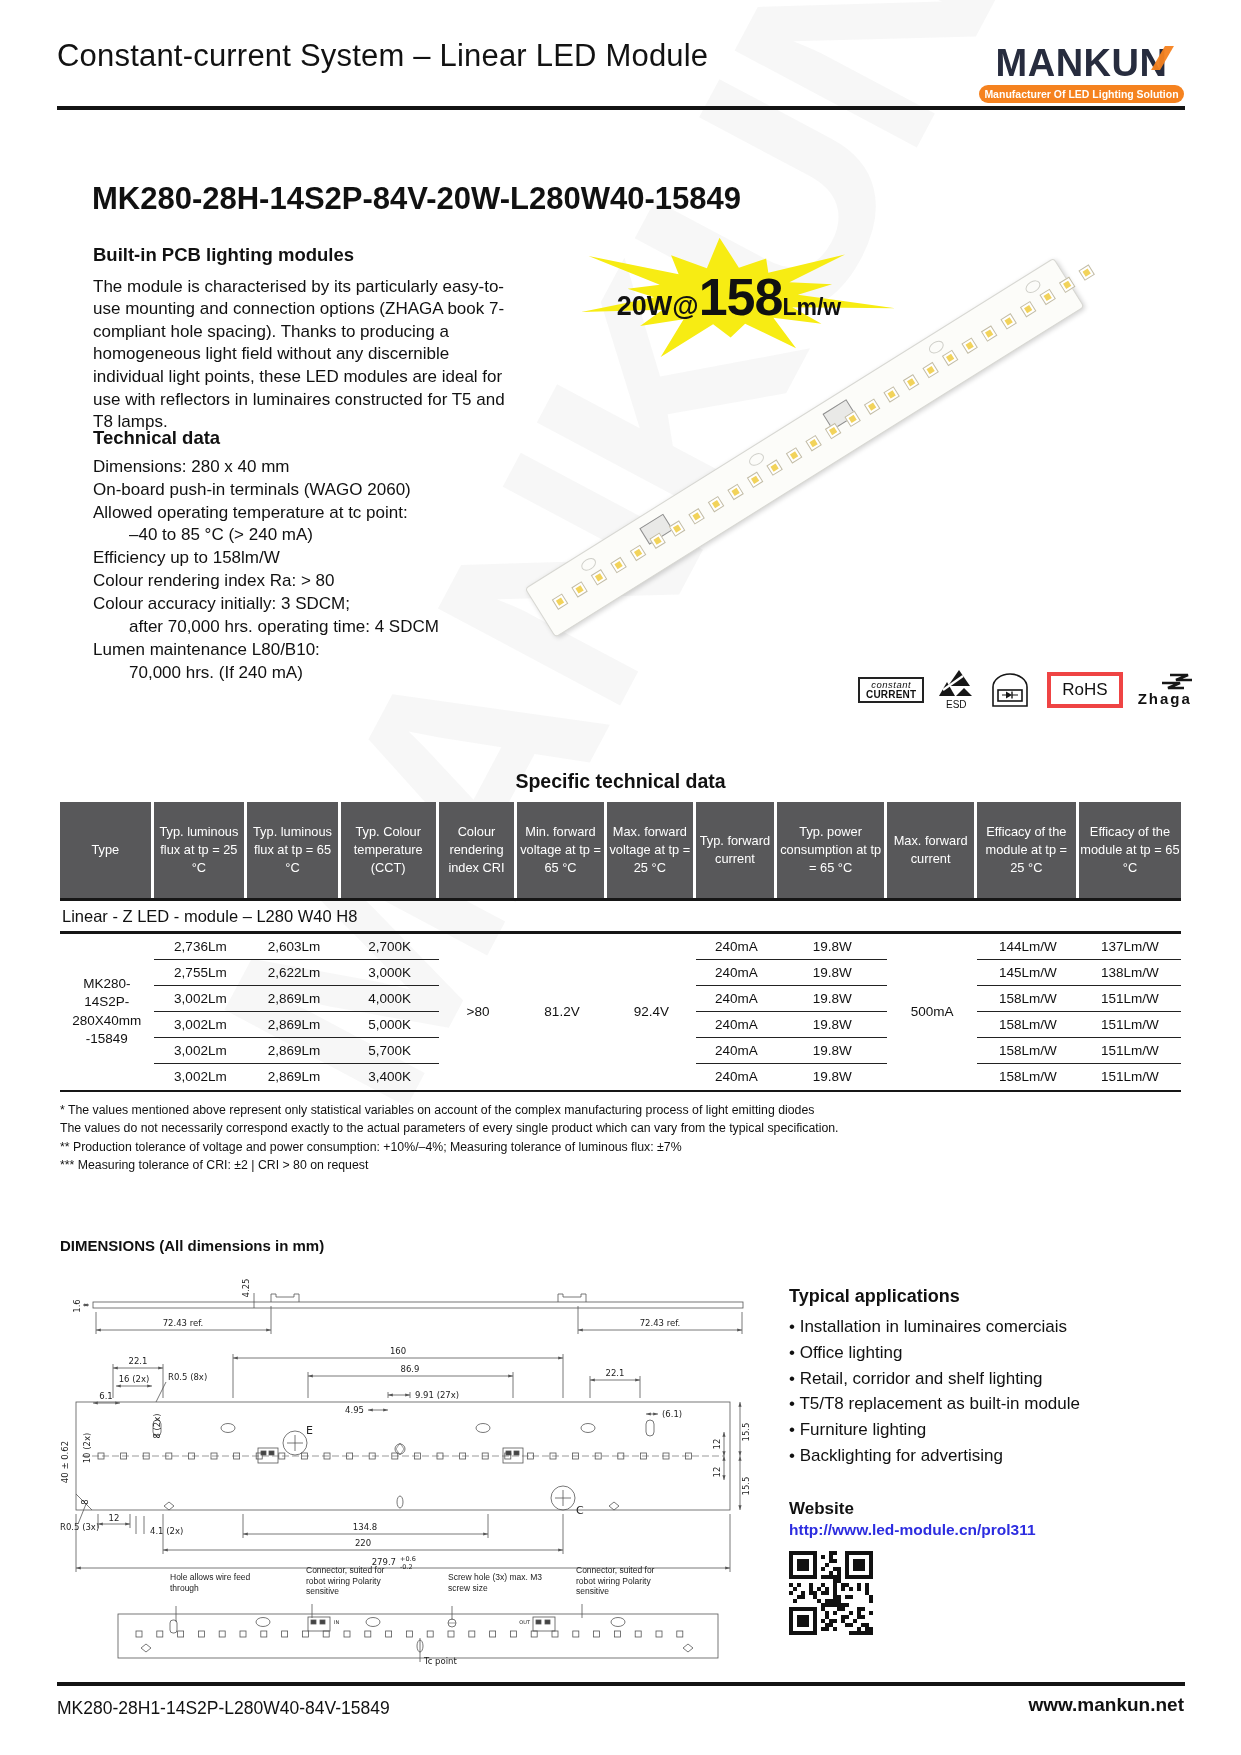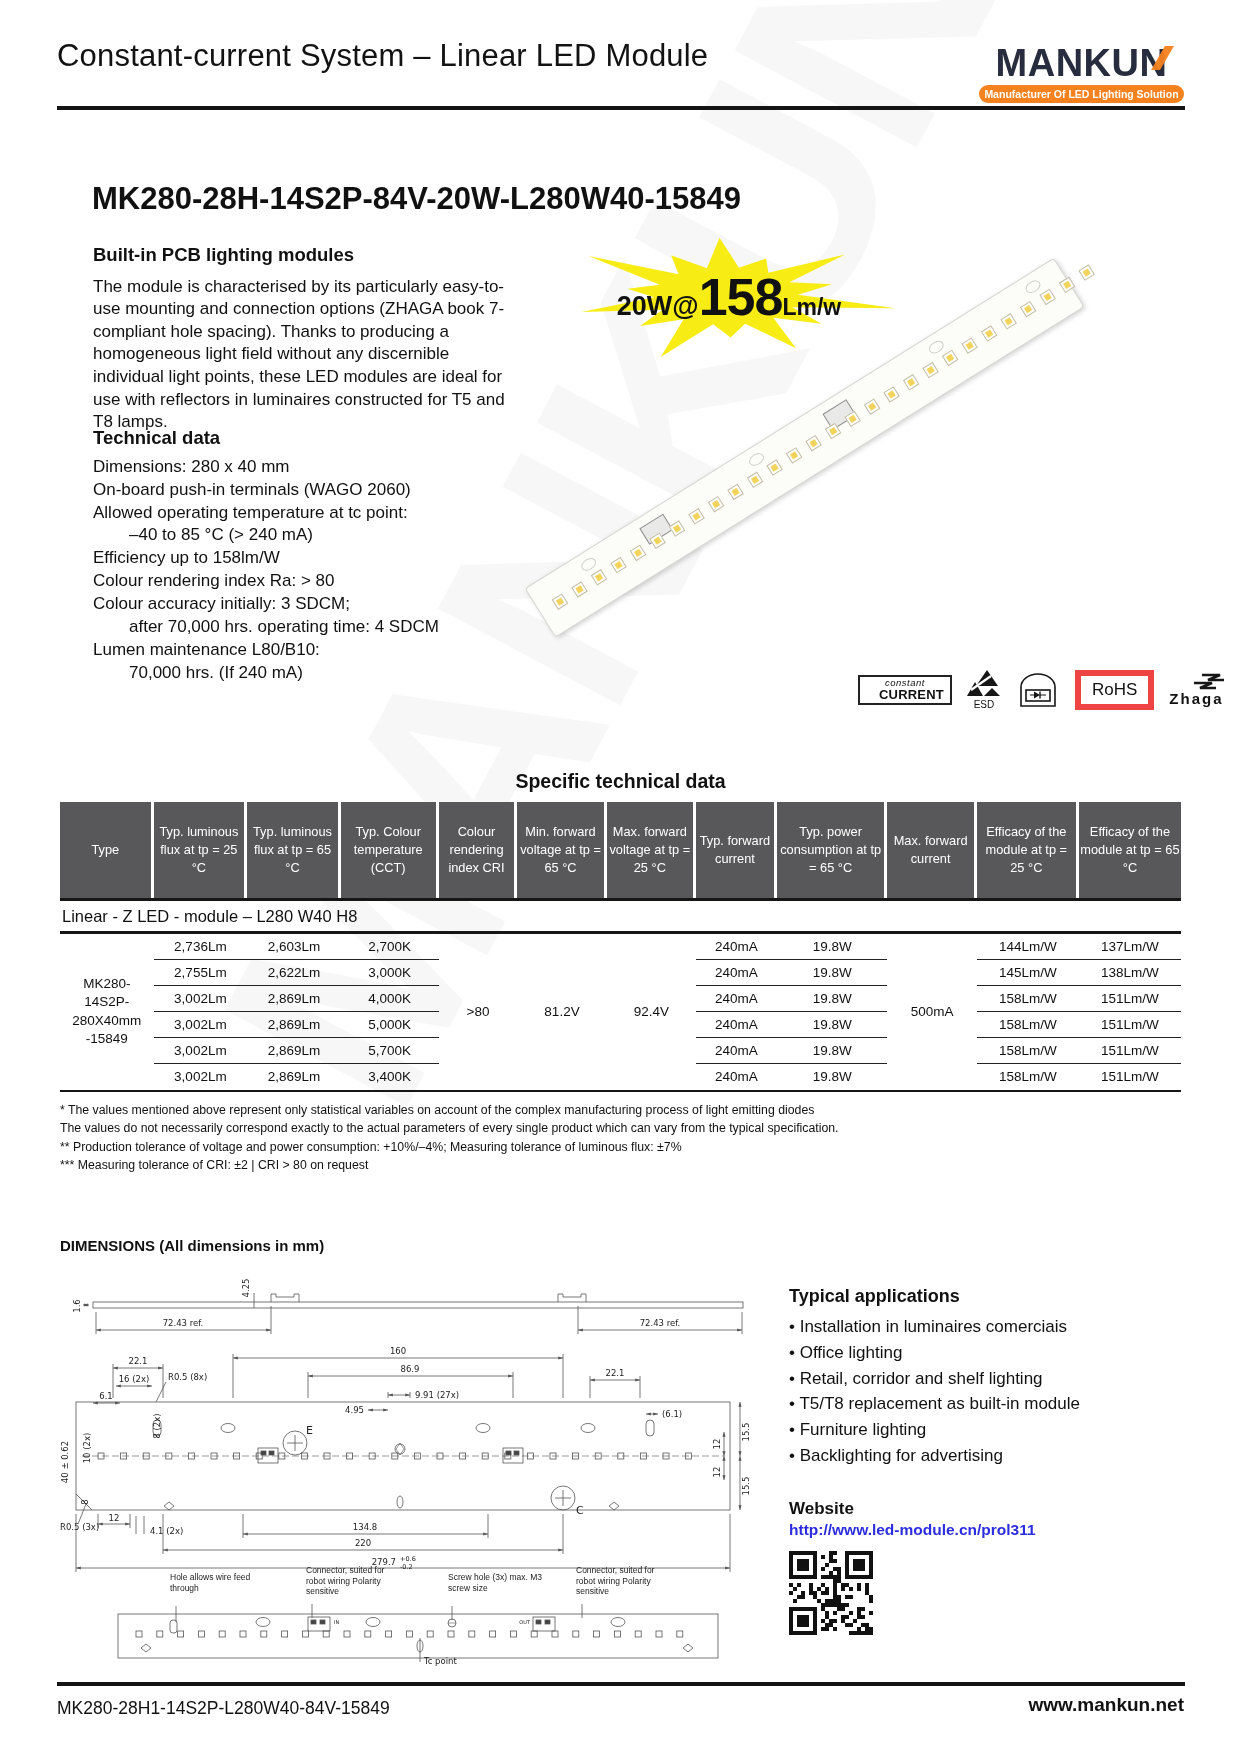--- a/index.html
+++ b/index.html
@@ -44,24 +44,24 @@
        box-shadow:1px 2px 5px rgba(0,0,0,0.18);}
   .pcb-row{position:absolute;left:16px;top:23px;display:flex;gap:11px;}
   .led{width:10px;height:10px;background:#fff;border:1px solid #c2bca6;position:relative;}
   .led::after{content:"";position:absolute;left:2px;top:2px;right:2px;bottom:2px;background:#f2d35b;}
   .pcb-conn{position:absolute;top:9px;width:26px;height:17px;background:#e9e9e7;border:1px solid #8f8f8f;}
   .pcb-hole{position:absolute;top:7px;width:14px;height:9px;border:1px solid #cfcfc9;border-radius:50%;}
   
   .certs{left:858px;top:670px;display:flex;align-items:center;gap:15px;}
   .cc-box{border:2px solid #222;padding:1px 6px;text-align:center;line-height:1.05;}
   .cc-top{font-style:italic;font-size:9.5px;letter-spacing:0.5px;display:block;}
-  .cc-bot{font-size:13px;font-weight:600;display:block;letter-spacing:0.2px;margin-left:13px;}
+  .cc-bot{font-size:10px;font-weight:600;display:block;letter-spacing:0.2px;}
   .esd{display:flex;flex-direction:column;align-items:center;justify-content:space-between;}
   .esd-label{font-size:10px;margin-top:1px;}
-  .rohs-box{border:6px solid #ef4444;padding:4px 11px;font-size:17px;font-weight:500;}
+  .rohs-box{border:4px solid #ef4444;padding:4px 11px;font-size:17px;font-weight:500;}
   .zhaga{display:flex;flex-direction:column;align-items:flex-end;}
   .zhaga-label{font-size:15px;font-weight:bold;letter-spacing:2px;}
   
   .spec{left:60px;top:770px;width:1121px;}
   .spec h2{font-size:19.5px;font-weight:bold;margin:0 0 9px 0;text-align:center;}
   .tgrid{display:grid;grid-template-columns:88fr 88fr 88fr 92fr 74fr 84fr 84fr 76fr 104fr 84fr 96fr 96fr;}
   .th{background:#58585A;color:#fff;font-size:12.8px;line-height:1.42;display:flex;align-items:center;
       justify-content:center;text-align:center;padding:4px 1px;border-right:3px solid #fff;
       height:96px;box-sizing:border-box;}
   .th:last-child{border-right:none;}

